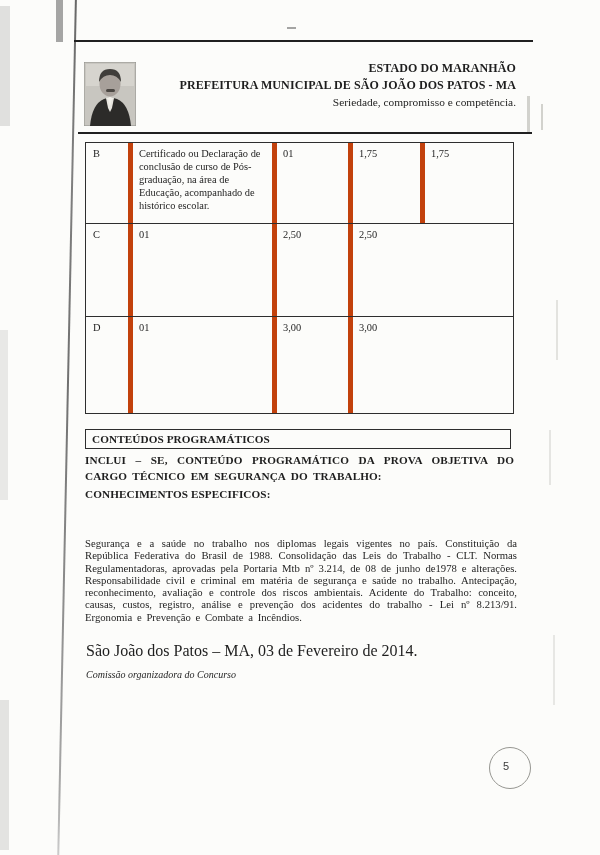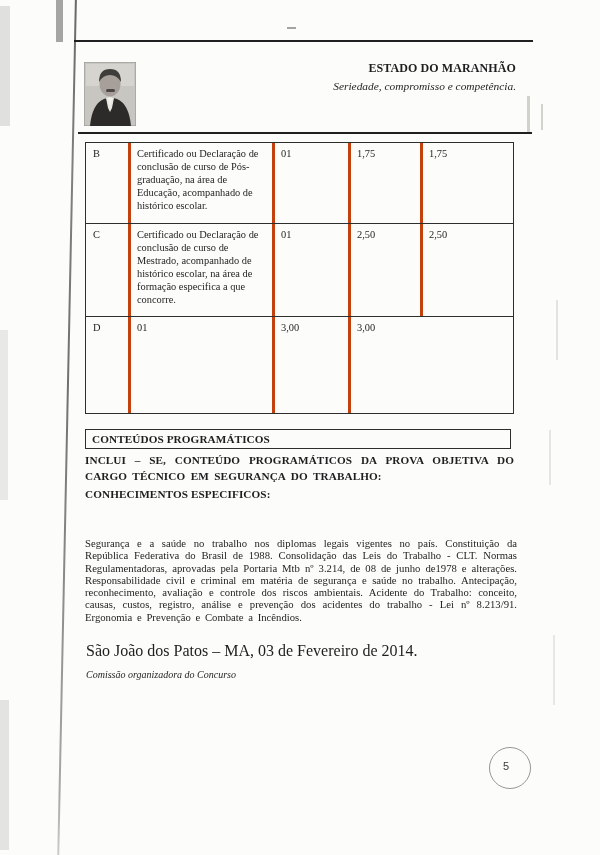--- a/index.html
+++ b/index.html
@@ -33,35 +33,35 @@
 
   .logo {
     position: absolute; left: 84px; top: 62px;
     width: 52px; height: 64px;
   }
   .header-text {
     position: absolute; left: 140px; top: 60px; width: 376px;
     text-align: right; line-height: 16.5px;
   }
   .header-text .org { font-weight: bold; font-size: 12px; letter-spacing: .1px; }
-  .header-text .tagline { font-style: italic; font-size: 11.4px; margin-top: 1px; }
+  .header-text .tagline { font-size: 11.4px; margin-top: 1px; }
 
   
   .score-table {
     position: absolute; left: 85px; top: 142px;
     width: 429px;
     border: 1.4px solid #2e2e2e;
     font-size: 10.4px; line-height: 13px;
   }
   .t-row { display: grid; grid-template-columns: 42px 144px 76px 72px 92px; }
   .t-row + .t-row { border-top: 1px solid #2e2e2e; }
   .t-row.h80 { height: 80px; }
   .t-row.h93 { height: 93px; }
   .t-row.h97 { height: 97px; }
-  .t-cell { padding: 4px 6px 2px 6px; border-left: 3px solid #c2410c; overflow: hidden; }
+  .t-cell { padding: 4px 6px 2px 6px; border-left: 5px solid #c2410c; overflow: hidden; }
   .t-cell:first-child { border-left: none; padding-left: 7px; }
 
   
   .box-title {
     position: absolute; left: 85px; top: 429px;
     width: 426px; height: 20px;
     border: 1.2px solid #2e2e2e;
     font-weight: bold; font-size: 11.2px;
     padding: 3px 0 0 6px; letter-spacing: .1px;
   }
@@ -120,48 +120,48 @@
     <path d="M15 20 Q15 7 26 7 Q37 7 37 20 Q33 13 26 13 Q19 13 15 20 Z" fill="#3f3d3a"></path>
     <rect x="22" y="27" width="9" height="3" fill="#4a4642" rx="1.5"></rect>
     <path d="M6 64 Q8 42 20 37 L26 35 L33 37 Q45 42 47 64 Z" fill="#2c2b29"></path>
     <path d="M22 36 L26 35 L30 36 L28 46 L26 50 L24 46 Z" fill="#e8e6e0"></path>
     <path d="M24 37 L26 44 L28 37 L30 36 L26 35 L22 36 Z" fill="#f2f0ea"></path>
   </svg>
 </div>
 
 <div class="header-text">
   <div class="org">ESTADO DO MARANHÃO</div>
+  <div class="org">PREFEITURA MUNICIPAL DE SÃO JOÃO DOS PATOS - MA</div>
   <div class="tagline">Seriedade, compromisso e competência.</div>
 </div>
 
 <div class="score-table">
   <div class="t-row h80">
     <div class="t-cell">B</div>
     <div class="t-cell">Certificado ou Declaração de conclusão de curso de Pós-graduação, na área de Educação, acompanhado de histórico escolar.</div>
     <div class="t-cell">01</div>
     <div class="t-cell">1,75</div>
     <div class="t-cell">1,75</div>
   </div>
   <div class="t-row h93">
     <div class="t-cell">C</div>
-    <div class="t-cell">Certificado ou Declaração de conclusão de curso de Mestrado, acompanhado de histórico escolar, na área de formação especifica a que concorre.</div>
     <div class="t-cell">01</div>
     <div class="t-cell">2,50</div>
     <div class="t-cell">2,50</div>
   </div>
   <div class="t-row h97">
     <div class="t-cell">D</div>
     <div class="t-cell">01</div>
     <div class="t-cell">3,00</div>
     <div class="t-cell">3,00</div>
   </div>
 </div>
 
 <div class="box-title">CONTEÚDOS PROGRAMÁTICOS</div>
-<div class="includes">INCLUI – SE, CONTEÚDO PROGRAMÁTICOS DA PROVA OBJETIVA DO CARGO TÉCNICO EM SEGURANÇA DO TRABALHO:</div>
+<div class="includes">INCLUI – SE, CONTEÚDO PROGRAMÁTICO DA PROVA OBJETIVA DO CARGO TÉCNICO EM SEGURANÇA DO TRABALHO:</div>
 <div class="specific">CONHECIMENTOS ESPECIFICOS:</div>
 <div class="body-par">Segurança e a saúde no trabalho nos diplomas legais vigentes no país. Constituição da República Federativa do Brasil de 1988. Consolidação das Leis do Trabalho - CLT. Normas Regulamentadoras, aprovadas pela Portaria Mtb nº 3.214, de 08 de junho de1978 e alterações. Responsabilidade civil e criminal em matéria de segurança e saúde no trabalho. Antecipação, reconhecimento, avaliação e controle dos riscos ambientais. Acidente do Trabalho: conceito, causas, custos, registro, análise e prevenção dos acidentes do trabalho - Lei nº 8.213/91. Ergonomia e Prevenção e Combate a Incêndios.</div>
 
 <div class="date-line">São João dos Patos – MA, 03 de Fevereiro de 2014.</div>
 <div class="signature">Comissão organizadora do Concurso</div>
 <div class="page-circle">
   <span>5</span>
 </div>
 
 </body></html>

